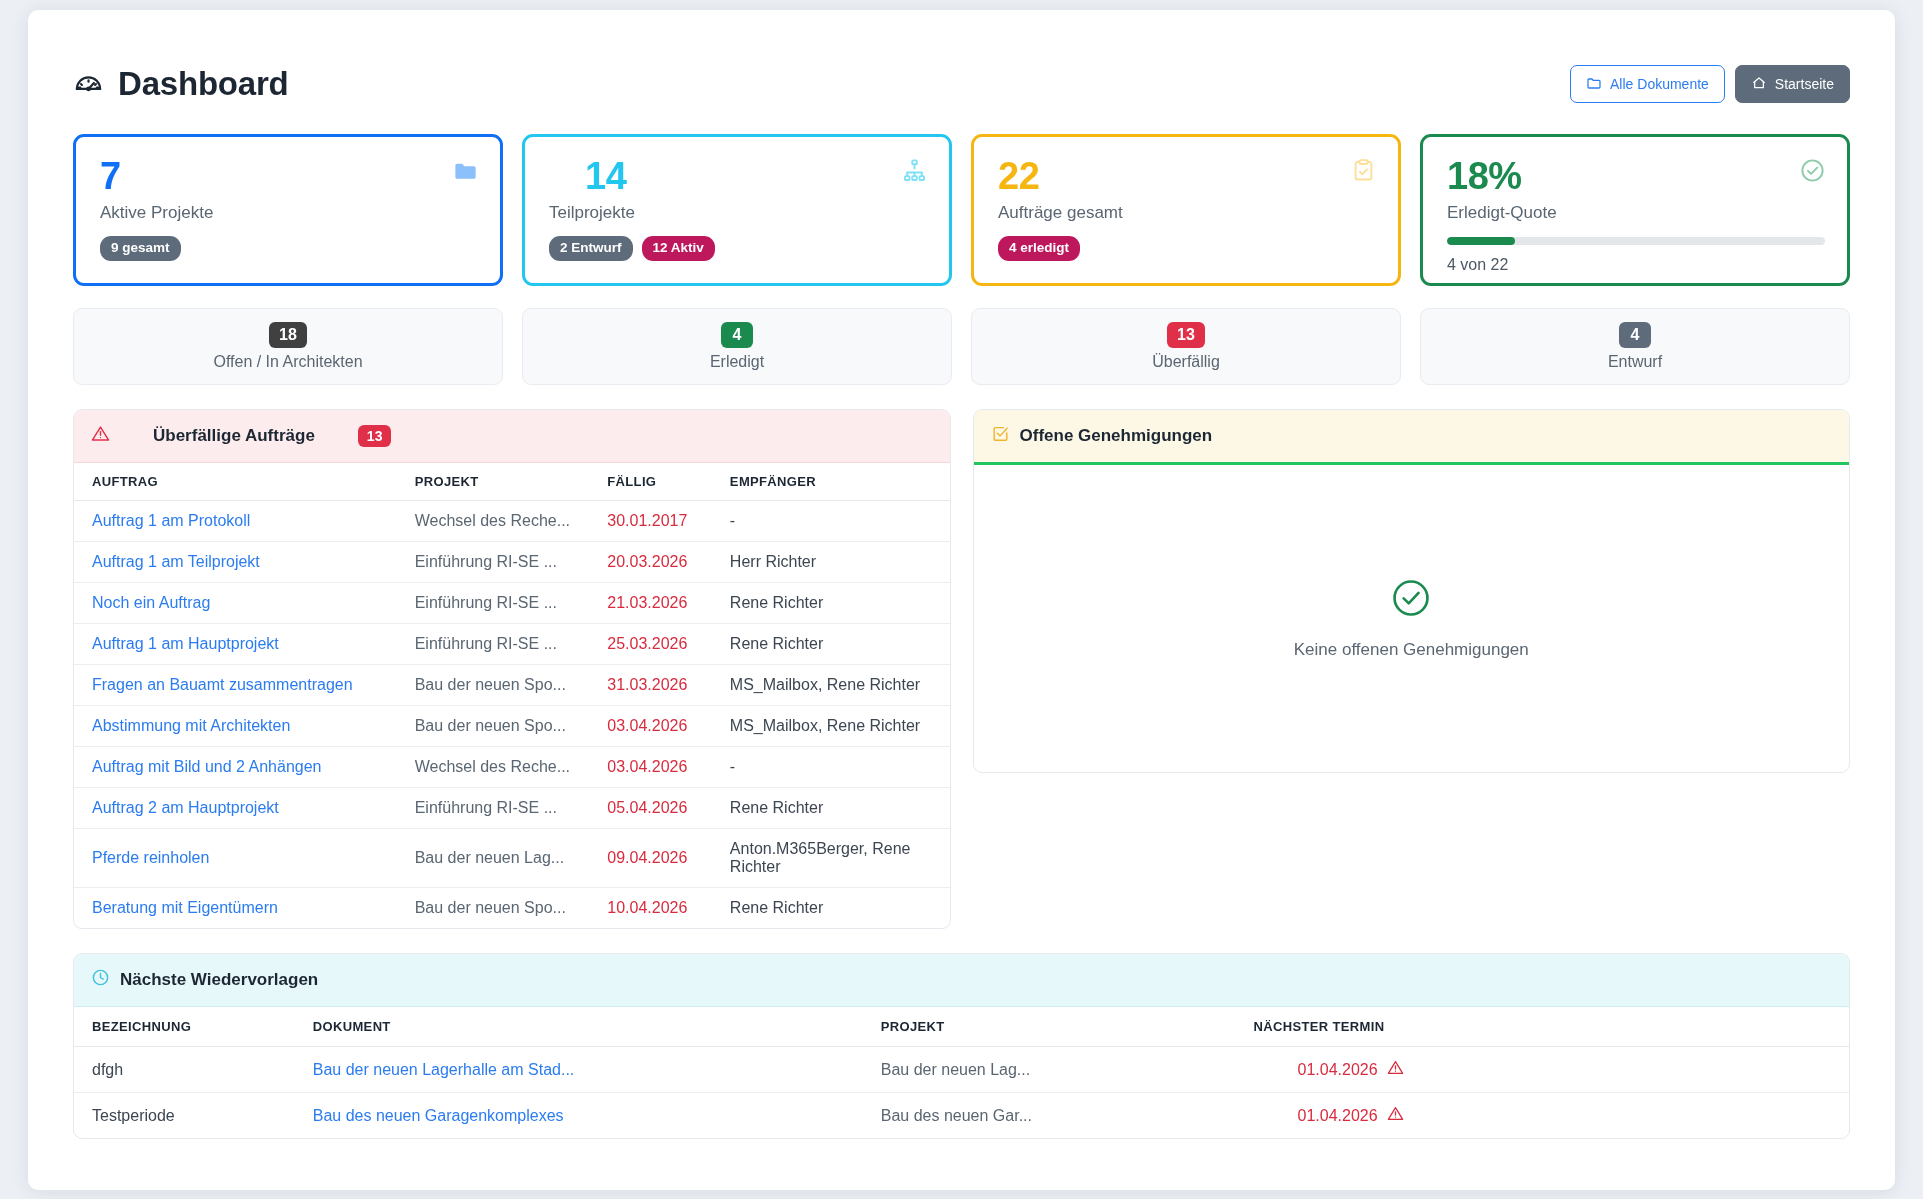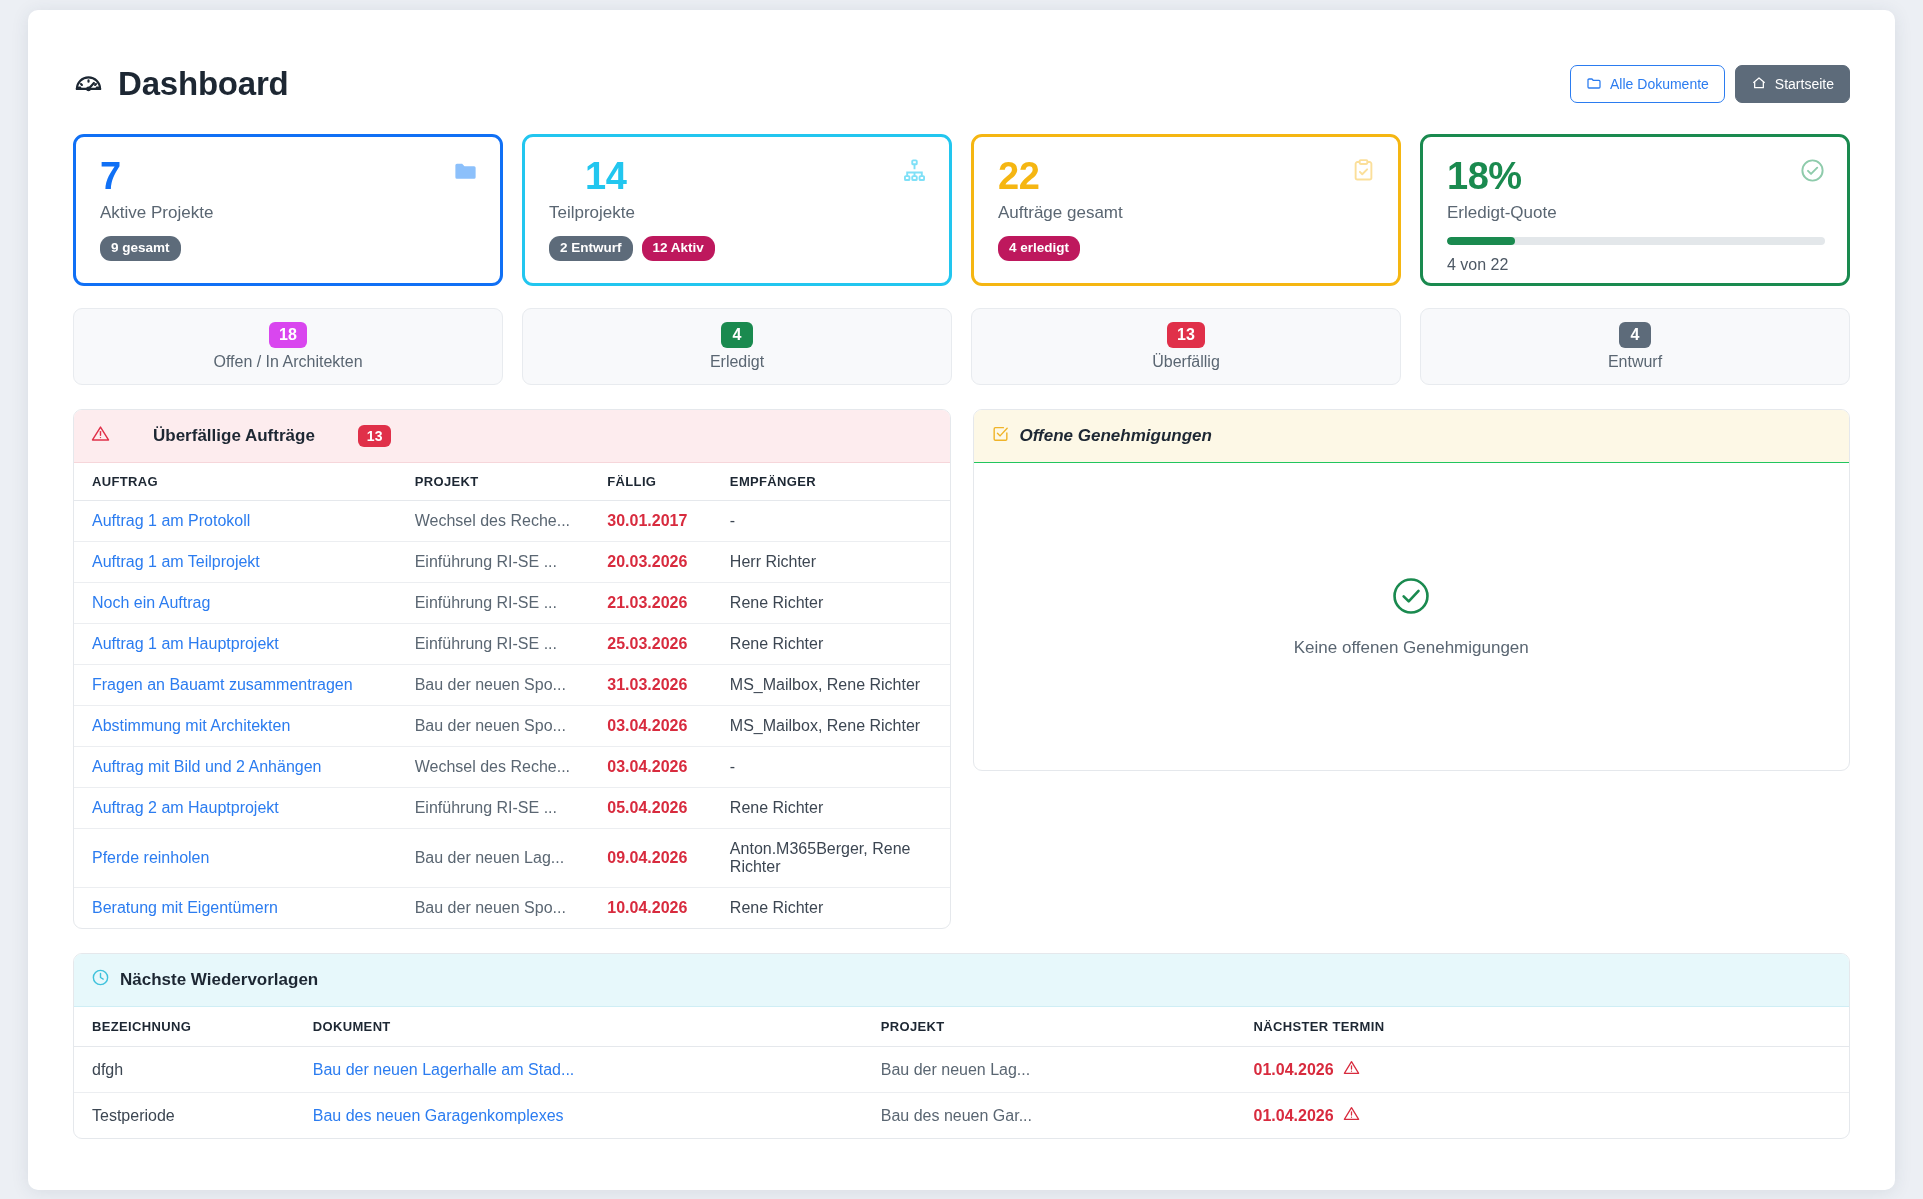--- a/index.html
+++ b/index.html
@@ -66,47 +66,47 @@
   .tiles { display: grid; grid-template-columns: repeat(4, 1fr); gap: 19px; margin-top: 22px; }
   .tile {
     background: #f8f9fb; border: 1px solid #e8ebef; border-radius: 9px;
     height: 77px; display: flex; flex-direction: column; align-items: center;
     justify-content: center; gap: 5px;
   }
   .tile-num {
     font-size: 16px; font-weight: 700; color: #fff; border-radius: 6px;
     padding: 4px 10px; min-width: 32px; text-align: center; line-height: 1.15;
   }
-  .n-blue  { background: #d946ef; }
+  .n-blue  { background: #404040; }
   .n-green { background: #1a8a4f; }
   .n-red   { background: #e03049; }
   .n-gray  { background: #5d6b7a; }
   .tile-label { font-size: 16px; color: #5a6672; }
 
   
   .mid { display: grid; grid-template-columns: 1fr 1fr; gap: 22px; margin-top: 24px; align-items: start; }
   .panel { border: 1px solid #e5e8ec; border-radius: 9px; overflow: hidden; background: #fff; }
   .panel-hd { display: flex; align-items: center; gap: 10px; padding: 14px 17px; font-size: 17px; font-weight: 700; color: #1d2733; }
   .hd-red   { background: #fdecee; border-bottom: 1px solid #f6d6da; gap: 43px; }
-  .hd-amber { background: #fdf8e6; border-bottom: 1px solid #22c55e; font-style: italic; }
+  .hd-amber { background: #fdf8e6; border-bottom: 3px solid #22c55e; }
   .hd-cyan  { background: #e7f8fb; border-bottom: 1px solid #cfeef5; }
   .cnt-badge { background: #e03049; color: #fff; font-size: 14px; font-weight: 700; border-radius: 6px; padding: 3px 9px; line-height: 1.2; }
 
   table { width: 100%; border-collapse: collapse; }
   th {
     text-align: left; font-size: 13px; font-weight: 700; color: #1d2733;
     letter-spacing: .35px; padding: 11px 8px; border-bottom: 1px solid #e5e8ec;
     background: #fff;
   }
   td { font-size: 16px; padding: 11px 8px; border-bottom: 1px solid #eceef1; color: #3c4652; vertical-align: middle; }
   tr:last-child td { border-bottom: none; }
   .ovd th:first-child, .ovd td:first-child { padding-left: 18px; }
   .lnk { color: #2b7cf0; cursor: pointer; }
   .muted { color: #5a6672; }
-  .due { color: #d82b3e; font-weight: 700; white-space: nowrap; }
+  .due { color: #d82b3e; font-weight: 400; white-space: nowrap; margin-left: 44px; }
 
   .empty { display: flex; flex-direction: column; align-items: center; justify-content: center; gap: 17px; height: 307px; }
   .empty-txt { font-size: 17px; color: #5a6672; }
 
   
   .bottom { margin-top: 24px; }
   .wv th:first-child, .wv td:first-child { padding-left: 18px; }
   .wv td, .wv th { padding-top: 12px; padding-bottom: 12px; }
   .warn-cell { display: inline-flex; align-items: center; gap: 9px; }
 </style>

